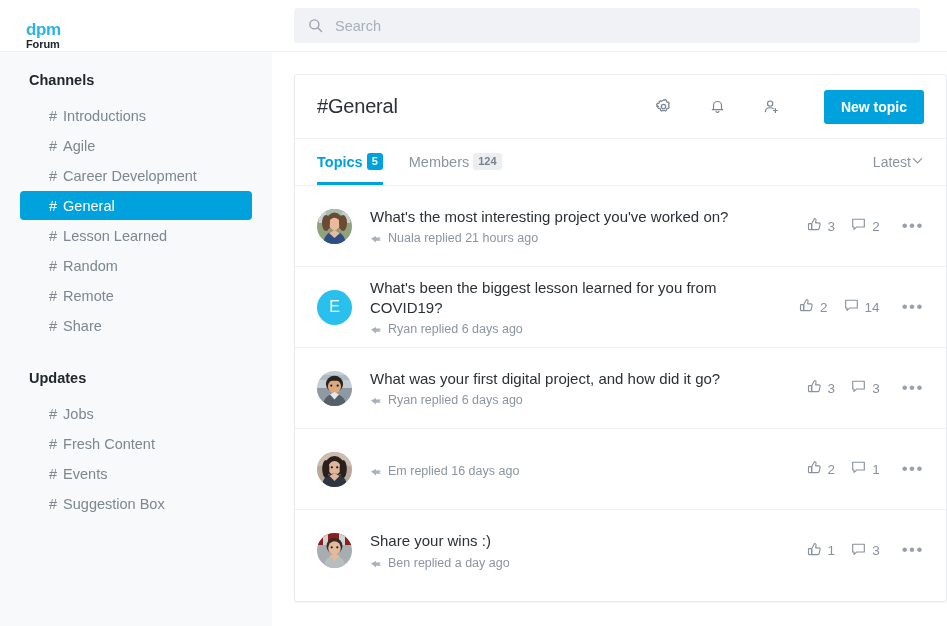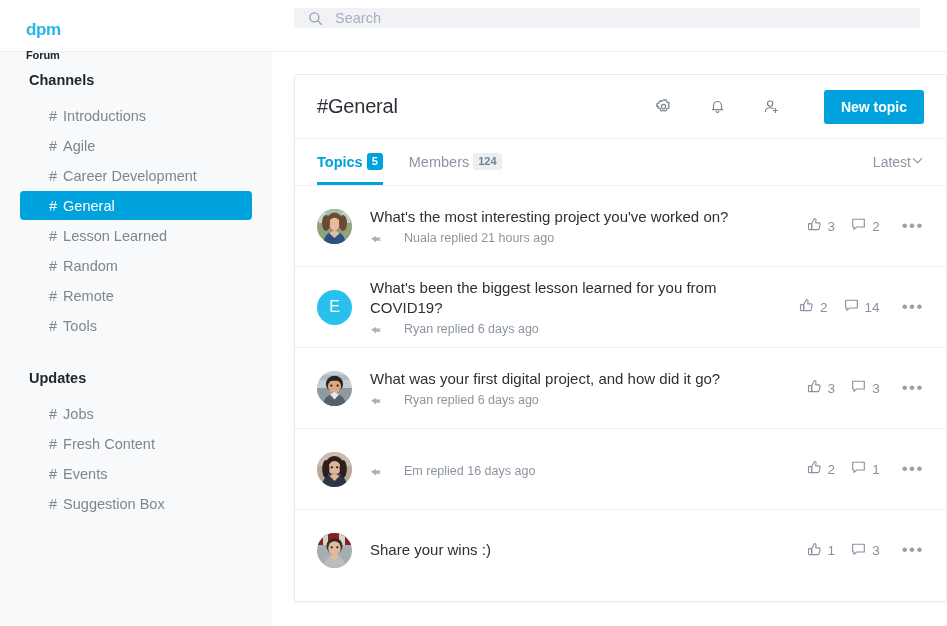--- a/index.html
+++ b/index.html
@@ -26,25 +26,25 @@
     user-select: none;
   }
   .logo-dpm {
     font-size: 17px; font-weight: bold;
     color: #2ab4e8; letter-spacing: -0.4px;
     display: block;
   }
   .logo-forum {
     font-size: 11px; font-weight: bold;
     color: #22272b; letter-spacing: -0.1px;
-    display: block; margin-top: 12px;
+    display: block; margin-top: 1px;
   }
   .search-wrap {
     position: absolute; left: 294px; top: 8px;
-    width: 626px; height: 20px;
+    width: 626px; height: 35px;
     background: #f0f2f5;
     border-radius: 3px;
     display: flex; align-items: center;
   }
   .search-icon { margin-left: 14px; display: flex; color: #9aa4b0; }
   .search-input {
     border: none; outline: none; background: transparent;
     margin-left: 10px; font-size: 14.5px;
     font-family: "Liberation Sans", sans-serif;
     color: #4a5560; width: 540px; height: 30px;
@@ -161,21 +161,21 @@
     background: #29c0ed; color: #ffffff;
     display: flex; align-items: center; justify-content: center;
     font-size: 16px;
   }
   .topic-body { flex: 1; min-width: 0; padding-right: 10px; }
   .topic-title {
     font-size: 15px; color: #2b3138; line-height: 1.35;
     max-width: 420px;
   }
   .topic-meta {
-    display: flex; align-items: center; gap: 22px;
+    display: flex; align-items: center; gap: 6px;
     margin-top: 4px;
     font-size: 12.5px; color: #8b95a1;
   }
   .reply-arrow { color: #9aa4b0; display: flex; }
   .topic-stats {
     display: flex; align-items: center; gap: 16px;
     color: #8791a0; font-size: 13.5px;
     margin-left: auto;
   }
   .stat { display: flex; align-items: center; gap: 6px; cursor: pointer; }
@@ -230,21 +230,21 @@
     <div class="side-item">
       <span class="hash">#</span>
       <span>Random</span>
     </div>
     <div class="side-item">
       <span class="hash">#</span>
       <span>Remote</span>
     </div>
     <div class="side-item">
       <span class="hash">#</span>
-      <span>Tools</span>
+      <span>Share</span>
     </div>
   </div>
 
   <div>
     <div class="side-head second">Updates</div>
     <div class="side-item">
       <span class="hash">#</span>
       <span>Jobs</span>
     </div>
     <div class="side-item">
@@ -499,20 +499,28 @@
         <ellipse cx="17.5" cy="13" rx="8" ry="8.2" fill="#3a2b22"></ellipse>
         <ellipse cx="17.5" cy="15" rx="6.3" ry="6.8" fill="#e3bb9c"></ellipse>
         <path d="M6 35c1-8.5 6.5-12.5 11.5-12.5S28 26.5 29 35z" fill="#b8bdc0"></path>
         <path d="M12.5 23l5 5 5-5-5-2.5z" fill="#e3bb9c"></path>
         <circle cx="14.7" cy="14.3" r="1.1" fill="#2a201a"></circle>
         <circle cx="20.3" cy="14.3" r="1.1" fill="#2a201a"></circle>
       </svg>
     </div>
     <div class="topic-body">
       <div class="topic-title">Share your wins :)</div>
+      <div class="topic-meta">
+        <span class="reply-arrow">
+          <svg width="12" height="12" viewBox="0 0 12 12" fill="currentColor">
+            <path d="M1 6.4l5-2.4v1.6h5l-1.6 1.6L11 8.8H6v1.6z" opacity="0.85"></path>
+          </svg>
+        </span>
+        <span>Ben replied a day ago</span>
+      </div>
     </div>
     <div class="topic-stats">
       <span class="stat">
         <span>
           <svg width="15" height="15" viewBox="0 0 16 16" fill="none" stroke="currentColor" stroke-width="1.2">
             <path d="M5 7.2L8 1.6c1.1 0 1.8.8 1.6 1.9L9.2 6.2h3.5c.9 0 1.5.8 1.3 1.6l-1 4.4c-.1.7-.8 1.2-1.5 1.2H5z" stroke-linejoin="round"></path>
             <rect x="1.6" y="7" width="3.4" height="6.4" rx="0.6"></rect>
           </svg>
         </span>
         <span>1</span>

